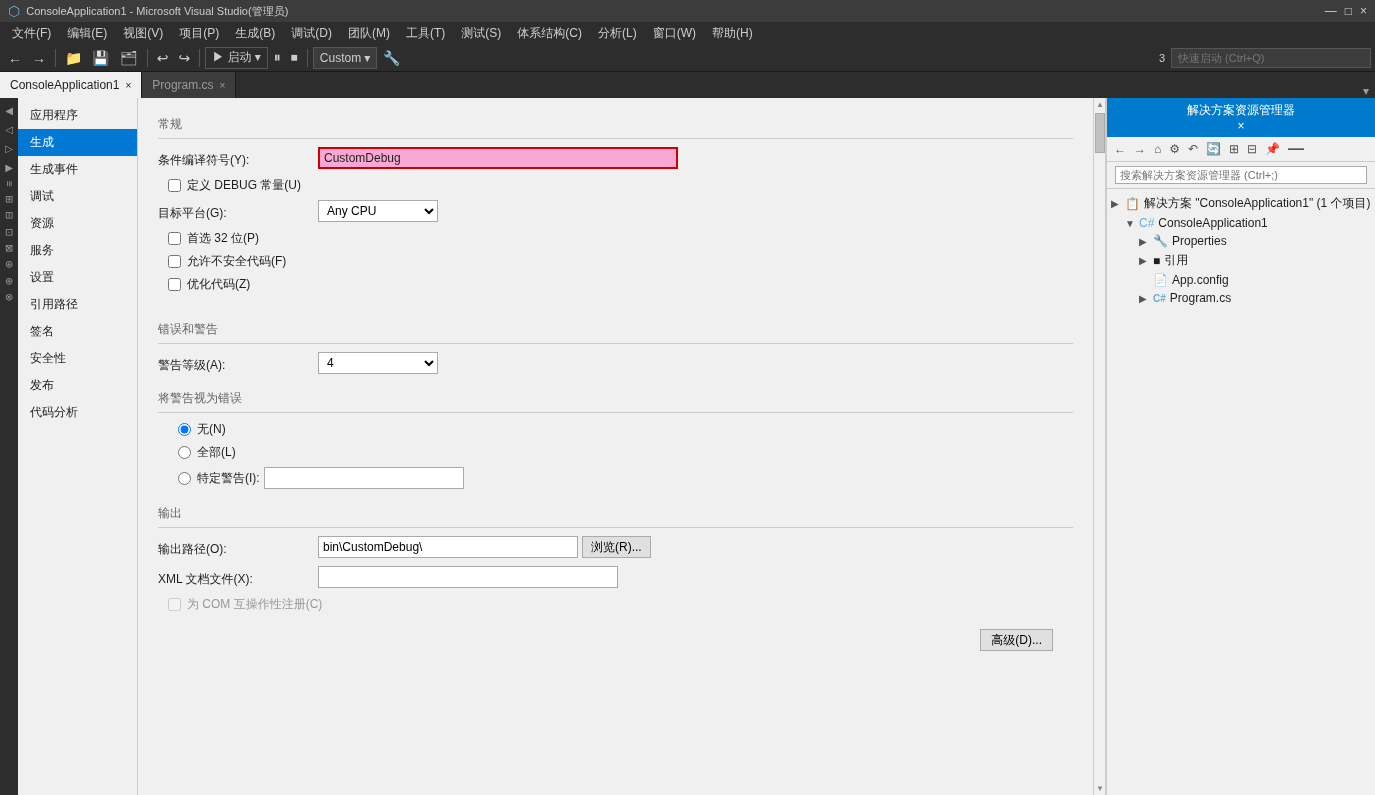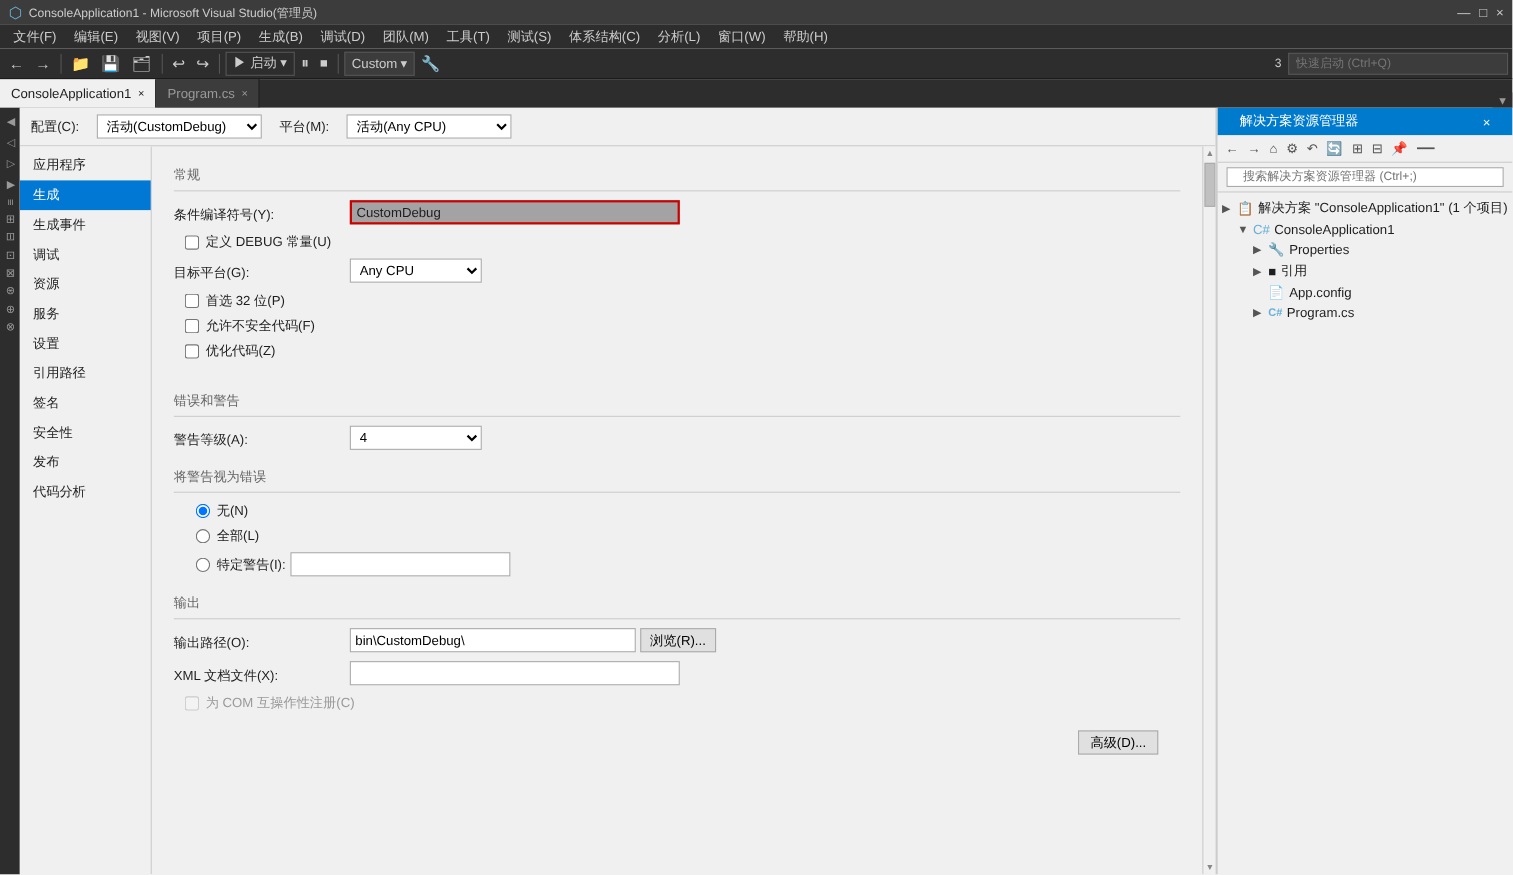--- a/index.html
+++ b/index.html
@@ -277,25 +277,26 @@
     #solution-explorer {
       width: 270px;
       background: #f0f0f0;
       border-left: 2px solid #ccc;
       display: flex;
       flex-direction: column;
     }
     #se-titlebar {
       background: #007acc;
       color: white;
-      padding: 4px 20px;
+      padding: 4px 8px;
       font-size: 12px;
       display: flex;
       justify-content: space-between;
       align-items: center;
+      flex-direction: column;
     }
     #se-toolbar {
       background: #f0f0f0;
       border-bottom: 1px solid #ccc;
       display: flex;
       align-items: center;
       padding: 2px 4px;
       gap: 2px;
     }
     .se-tool-btn {
@@ -306,21 +307,21 @@
       padding: 1px 3px;
       color: #555;
     }
     #se-search {
       padding: 4px 8px;
       border-bottom: 1px solid #ccc;
     }
     #se-search input {
       width: 100%;
       border: 1px solid #aaa;
-      padding: 2px 14px;
+      padding: 2px 4px;
       font-size: 11px;
       background: white;
     }
     #se-tree {
       flex: 1;
       overflow-y: auto;
       padding: 4px 0;
     }
     .tree-item {
       display: flex;
@@ -422,30 +423,20 @@
     <span class="sidebar-icon-v">⊟</span>
     <span class="sidebar-icon-v">⊡</span>
     <span class="sidebar-icon-v">⊠</span>
     <span class="sidebar-icon-v">⊛</span>
     <span class="sidebar-icon-v">⊕</span>
     <span class="sidebar-icon-v">⊗</span>
   </div>
 
   <div id="properties-panel">
 
-    <div id="config-row">
-      <span class="config-label">配置(C):</span>
-      <select class="config-select">
-        <option>活动(CustomDebug)</option>
-      </select>
-      <span class="config-label">平台(M):</span>
-      <select class="config-select">
-        <option>活动(Any CPU)</option>
-      </select>
-    </div>
 
     <div id="props-content">
 
       <div id="left-nav">
         <div class="nav-item">应用程序</div>
         <div class="nav-item active">生成</div>
         <div class="nav-item">生成事件</div>
         <div class="nav-item">调试</div>
         <div class="nav-item">资源</div>
         <div class="nav-item">服务</div>
@@ -456,21 +447,21 @@
         <div class="nav-item">发布</div>
         <div class="nav-item">代码分析</div>
       </div>
 
       <div id="right-content">
 
         <div class="section-title">常规</div>
 
         <div class="form-row">
           <span class="form-label">条件编译符号(Y):</span>
-          <input type="text" class="form-input form-input-wide highlighted blue-bg" value="CustomDebug" style="width: 300px; border: 2px solid rgb(204, 0, 0); background: #a3a3a3;">
+          <input type="text" class="form-input form-input-wide highlighted blue-bg" value="CustomDebug" style="width: 360px; border: 2px solid rgb(204, 0, 0); background: #f9a8d4;">
         </div>
 
         <div class="checkbox-row">
           <input type="checkbox" id="cb-debug" style="">
           <label for="cb-debug">定义 DEBUG 常量(U)</label>
         </div>
 
 
         <div class="form-row">
           <span class="form-label">目标平台(G):</span>

